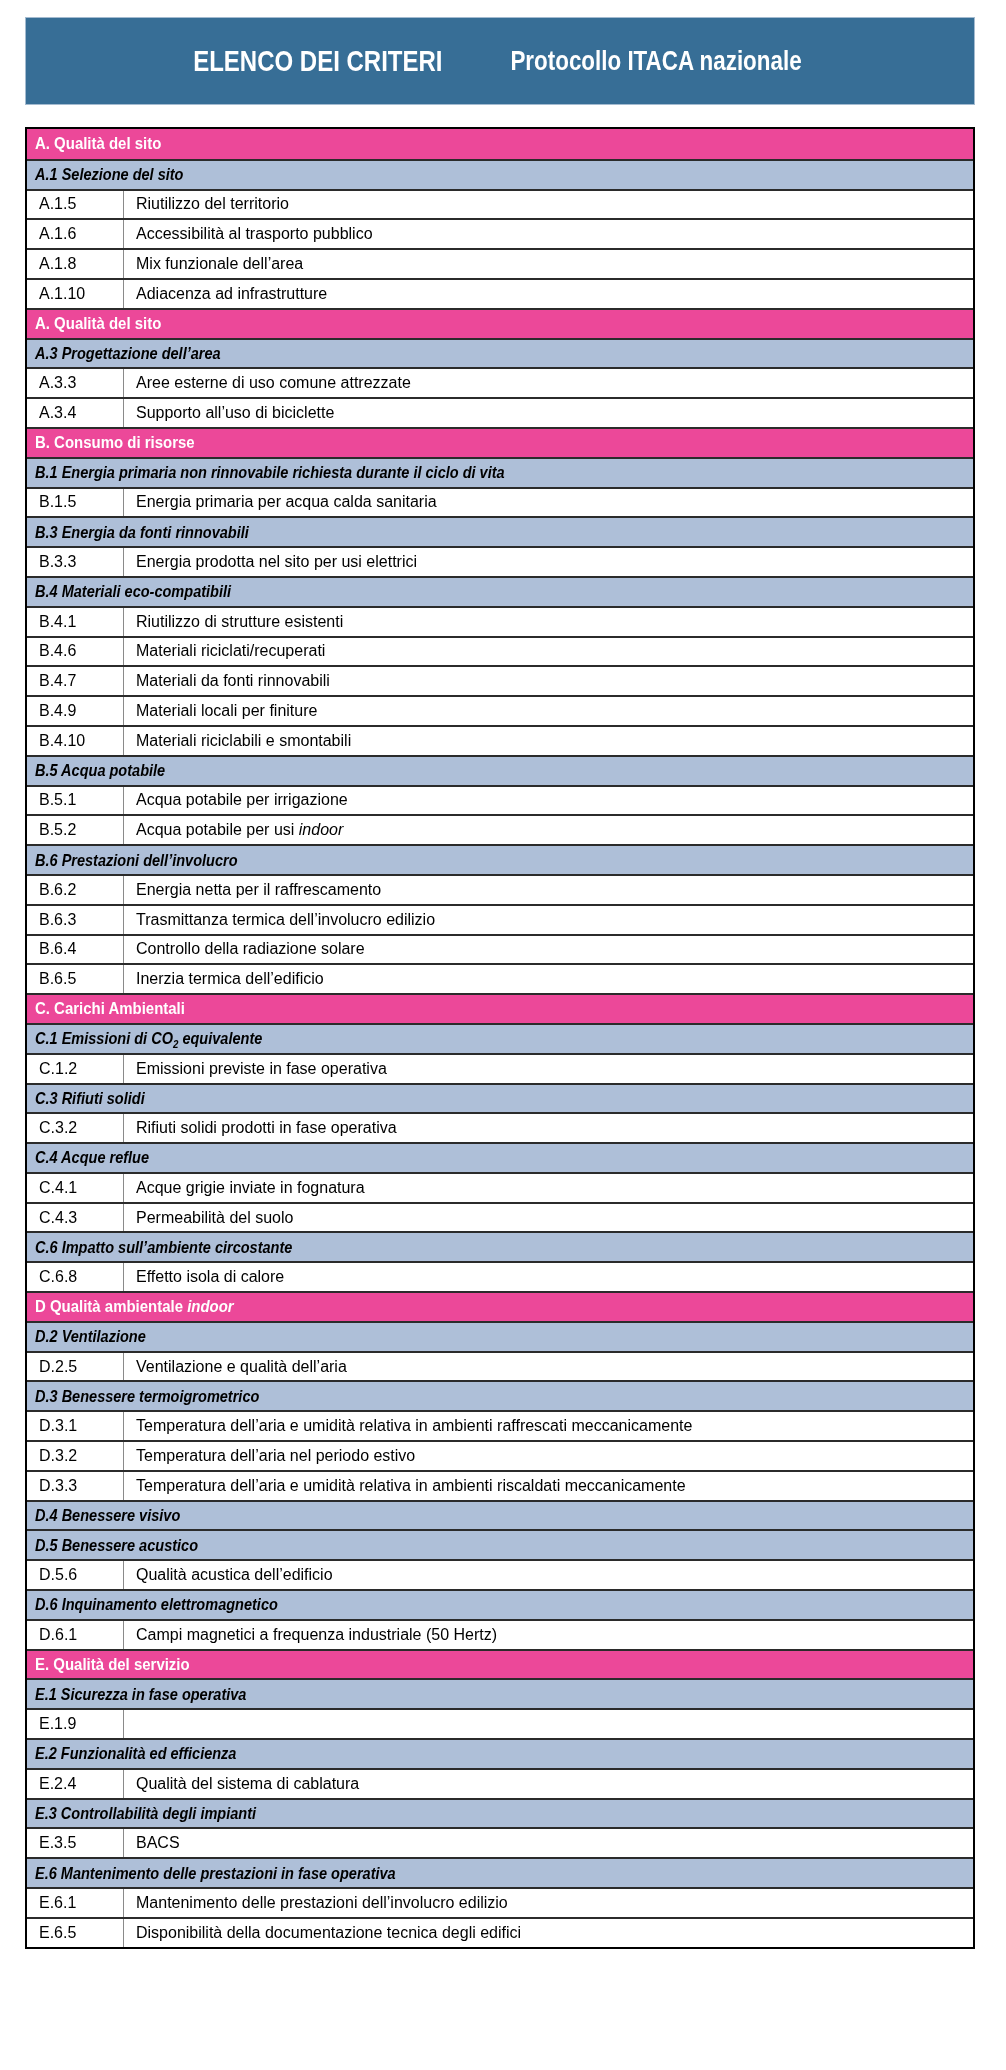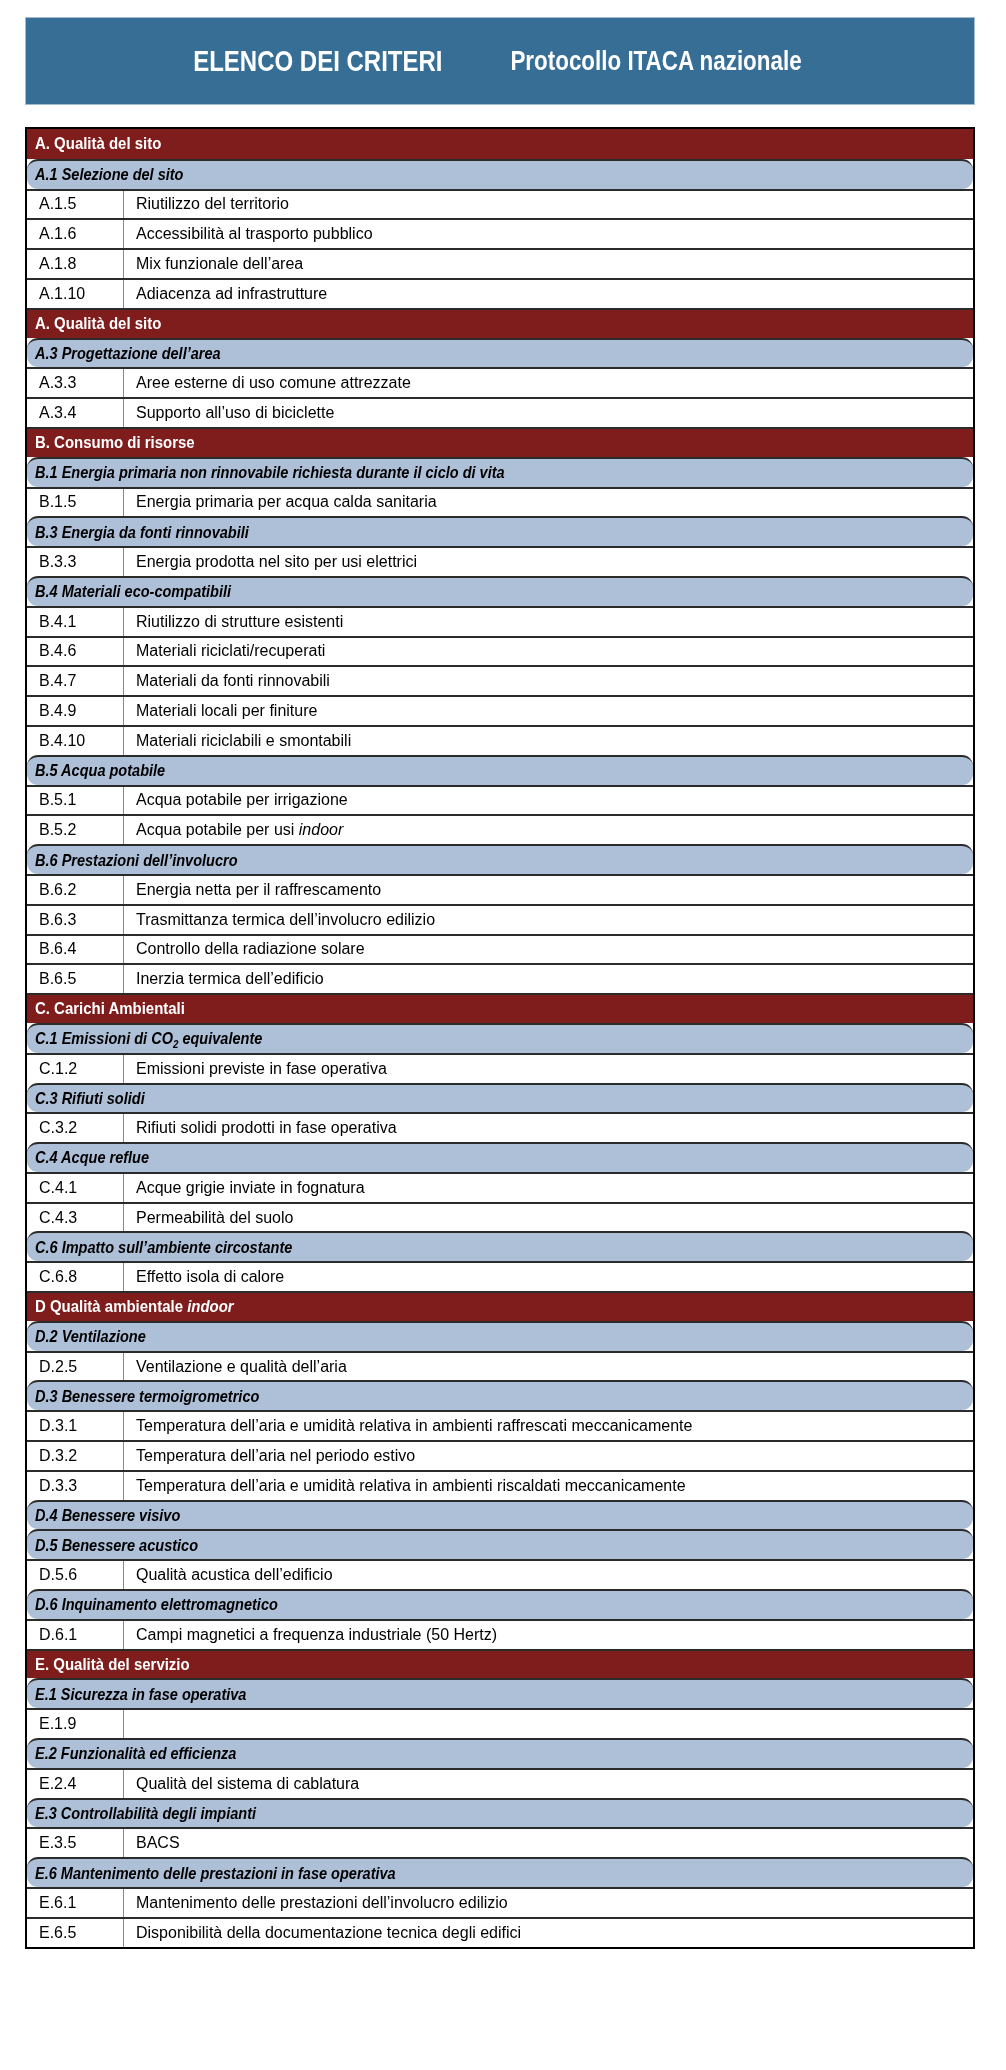--- a/index.html
+++ b/index.html
@@ -41,29 +41,28 @@
   .row {
     display: flex; align-items: center;
     height: 29.8px; box-sizing: border-box;
     border-top: 2px solid #2b2b2b;
     background: #ffffff;
     overflow: hidden;
   }
   .row:first-child { border-top: none; }
 
   .row.section {
-    background: #7f1d1d; color: #ffffff;
+    background: #ec4899; color: #ffffff;
     font-weight: bold; font-size: 17px;
     padding-left: 8px;
   }
   .row.subsection {
     background: #AEBFD8; color: #000000;
     font-weight: bold; font-style: italic; font-size: 16.5px;
     padding-left: 8px;
-    border-radius: 11px;
   }
   .row.section .txt, .row.subsection .txt {
     display: inline-block; transform: scaleX(0.88); transform-origin: 0 50%;
     white-space: nowrap;
   }
   .row.subsection sub { font-size: 11px; line-height: 0; }
 
   .row.criterion { font-size: 16px; color: #000000; }
   .row.criterion .cell { align-self: stretch; display: flex; align-items: center; box-sizing: border-box; }
   .row.criterion .code {

